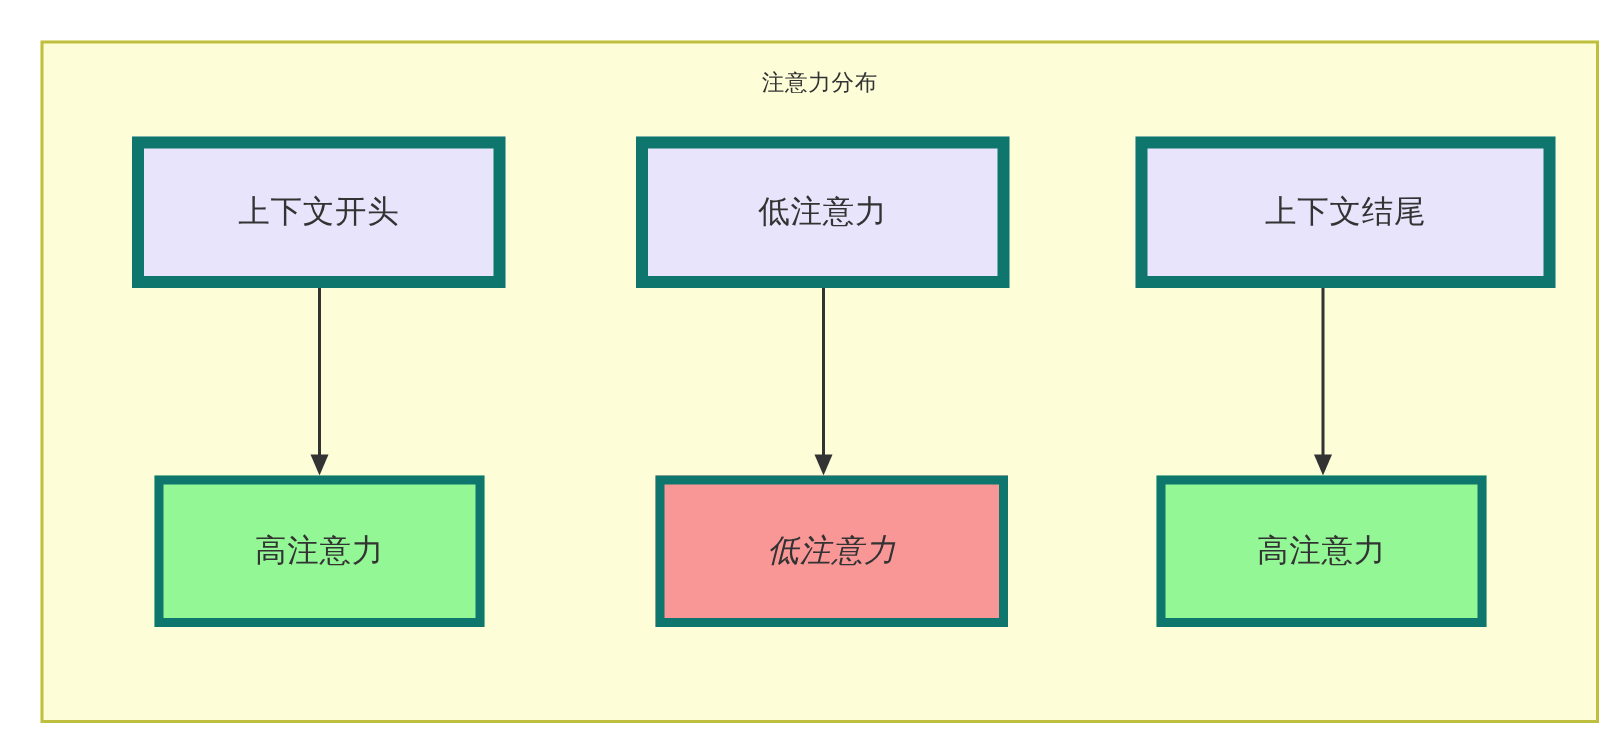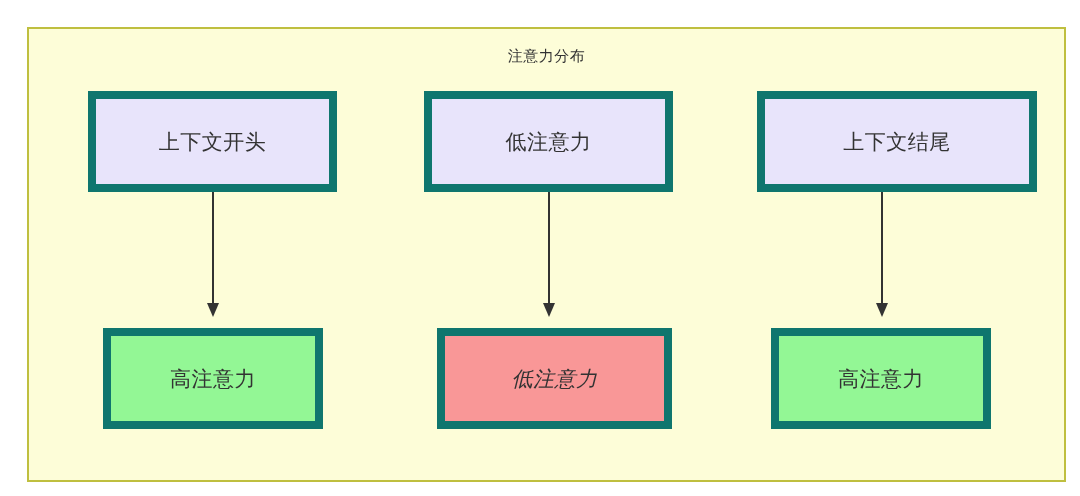--- a/index.html
+++ b/index.html
@@ -61,22 +61,22 @@
 
   .node.context {
     background: #e8e4fb;
     border: 8px solid #0f766e;
     height: 101px;
     top: 91px;
   }
 
   .node.attn {
     height: 101px;
-    top: 328px;
-    border: 8px solid #0f766e;
+    top: 317px;
+    border: 6px solid #0f766e;
   }
 
   .node.attn-high {
     background: #93f795;
   }
 
   .node.attn-low {
     background: #f99797;
   }
 

